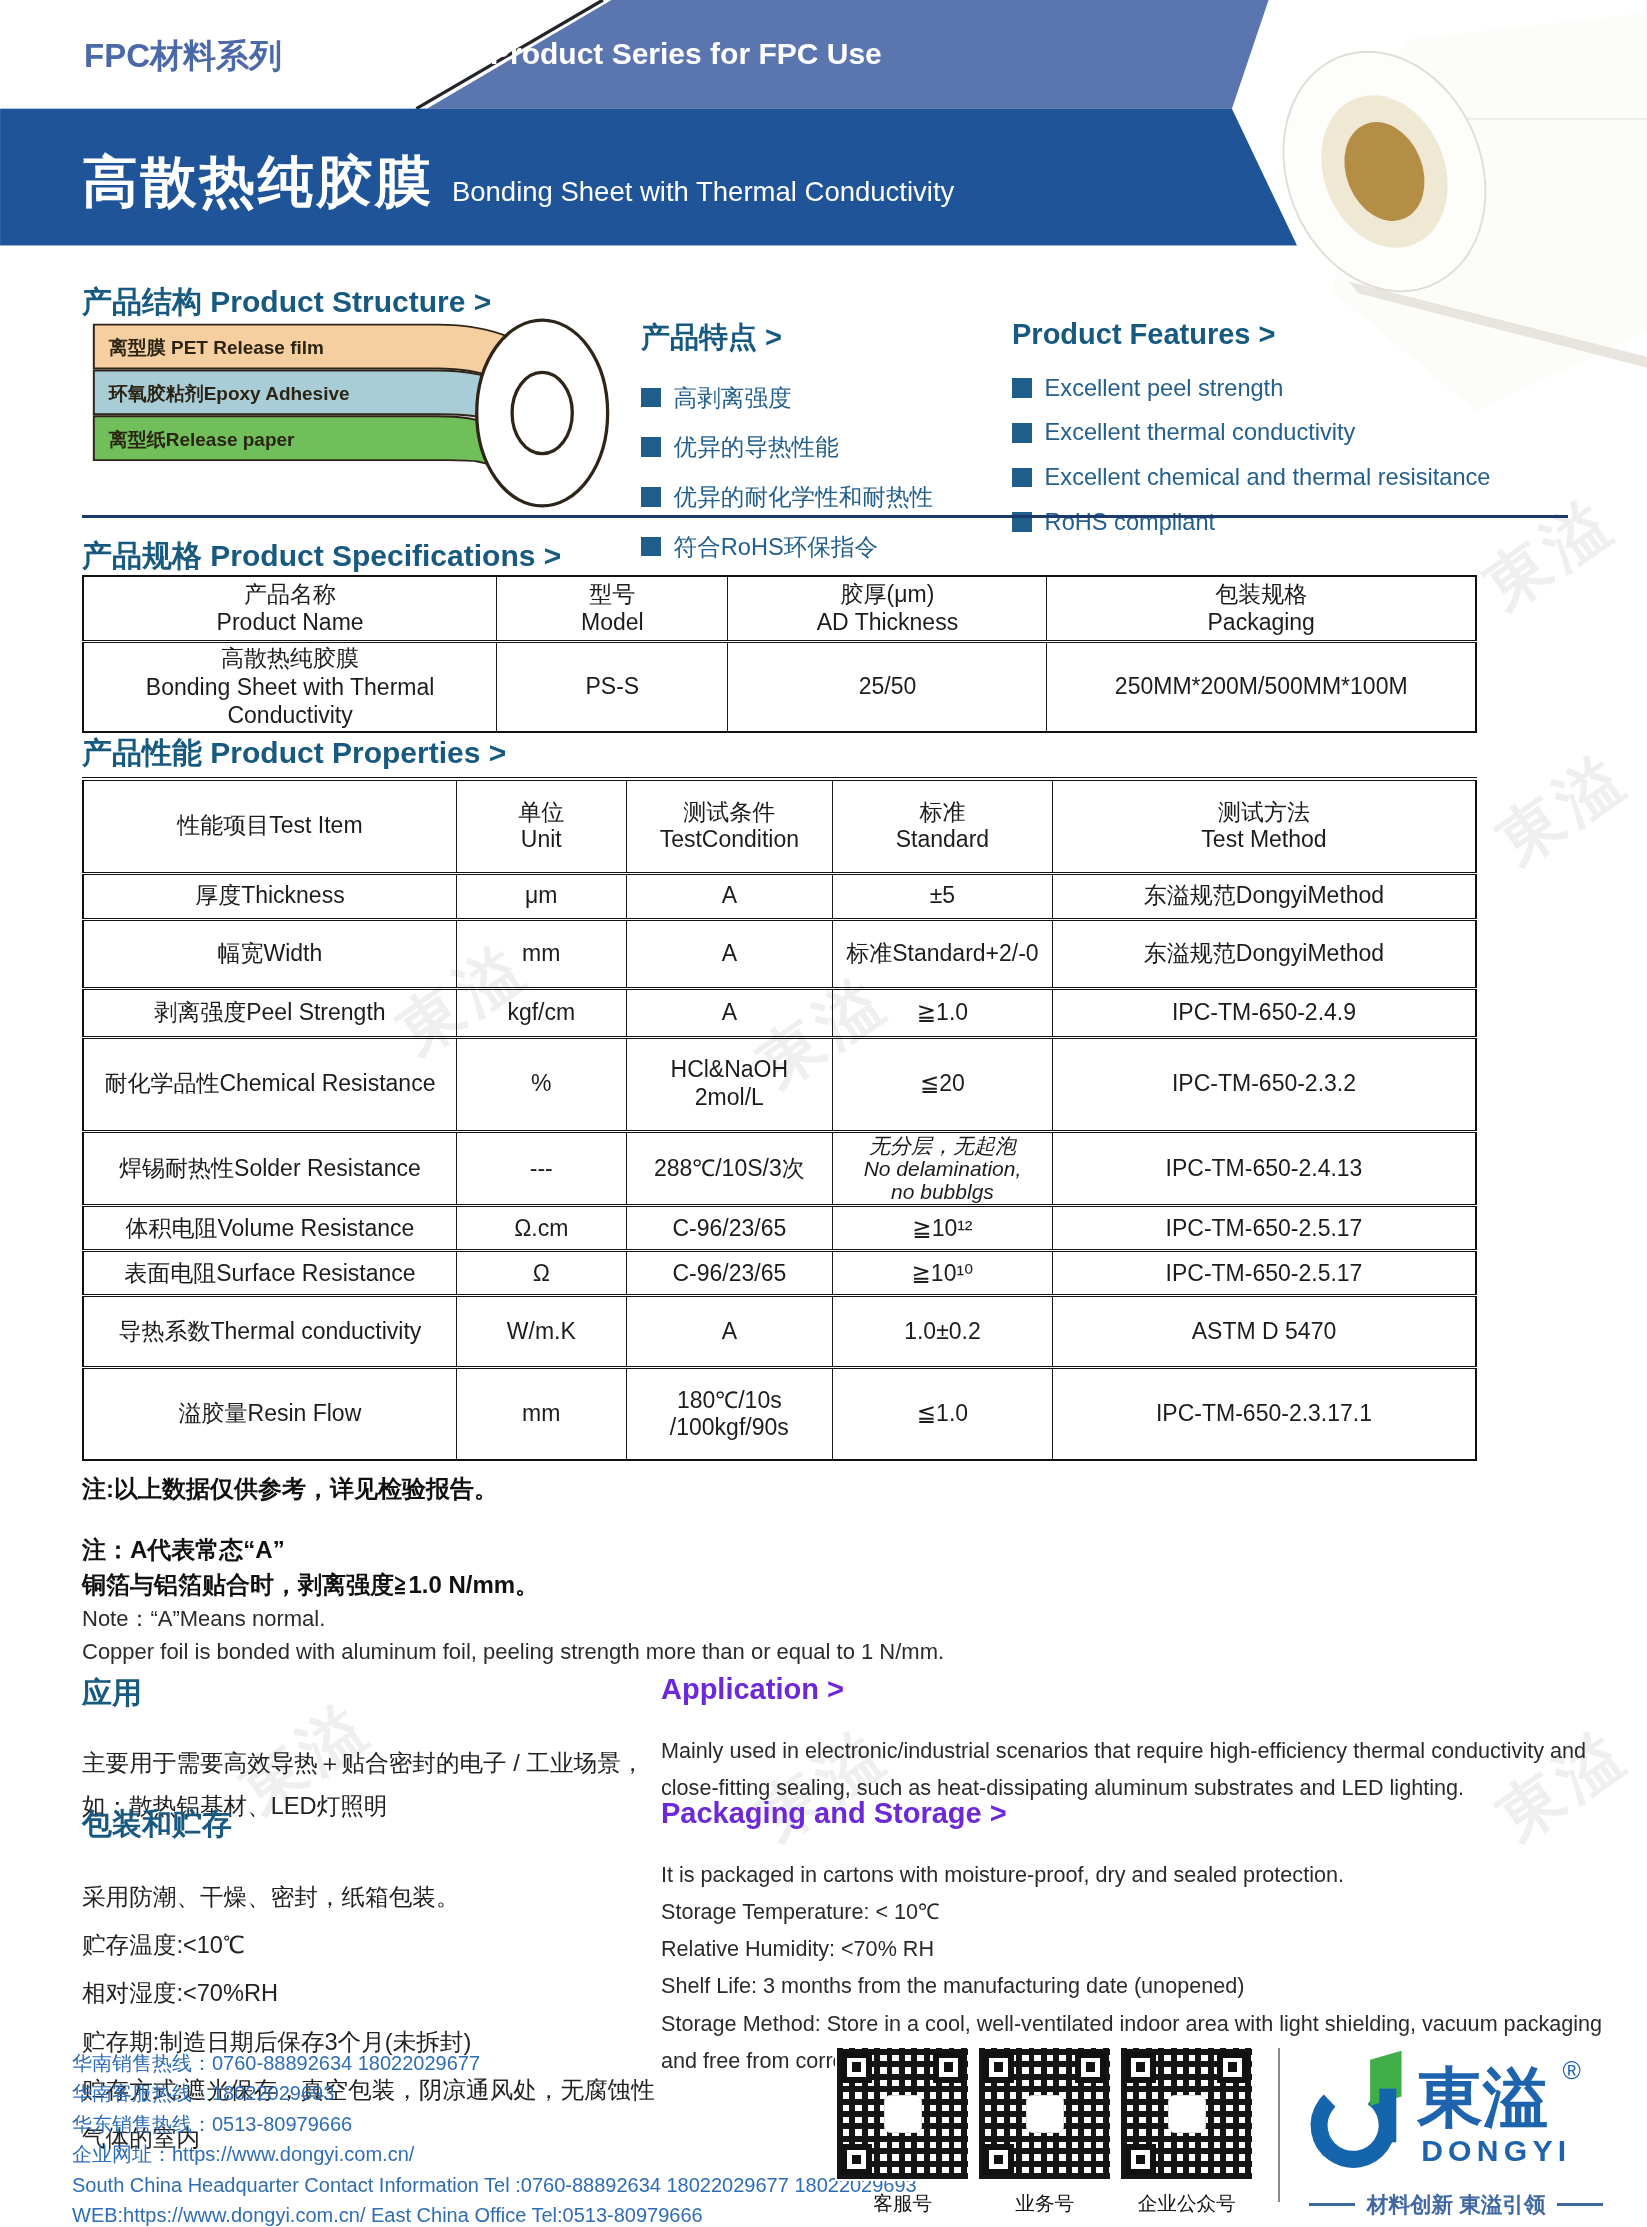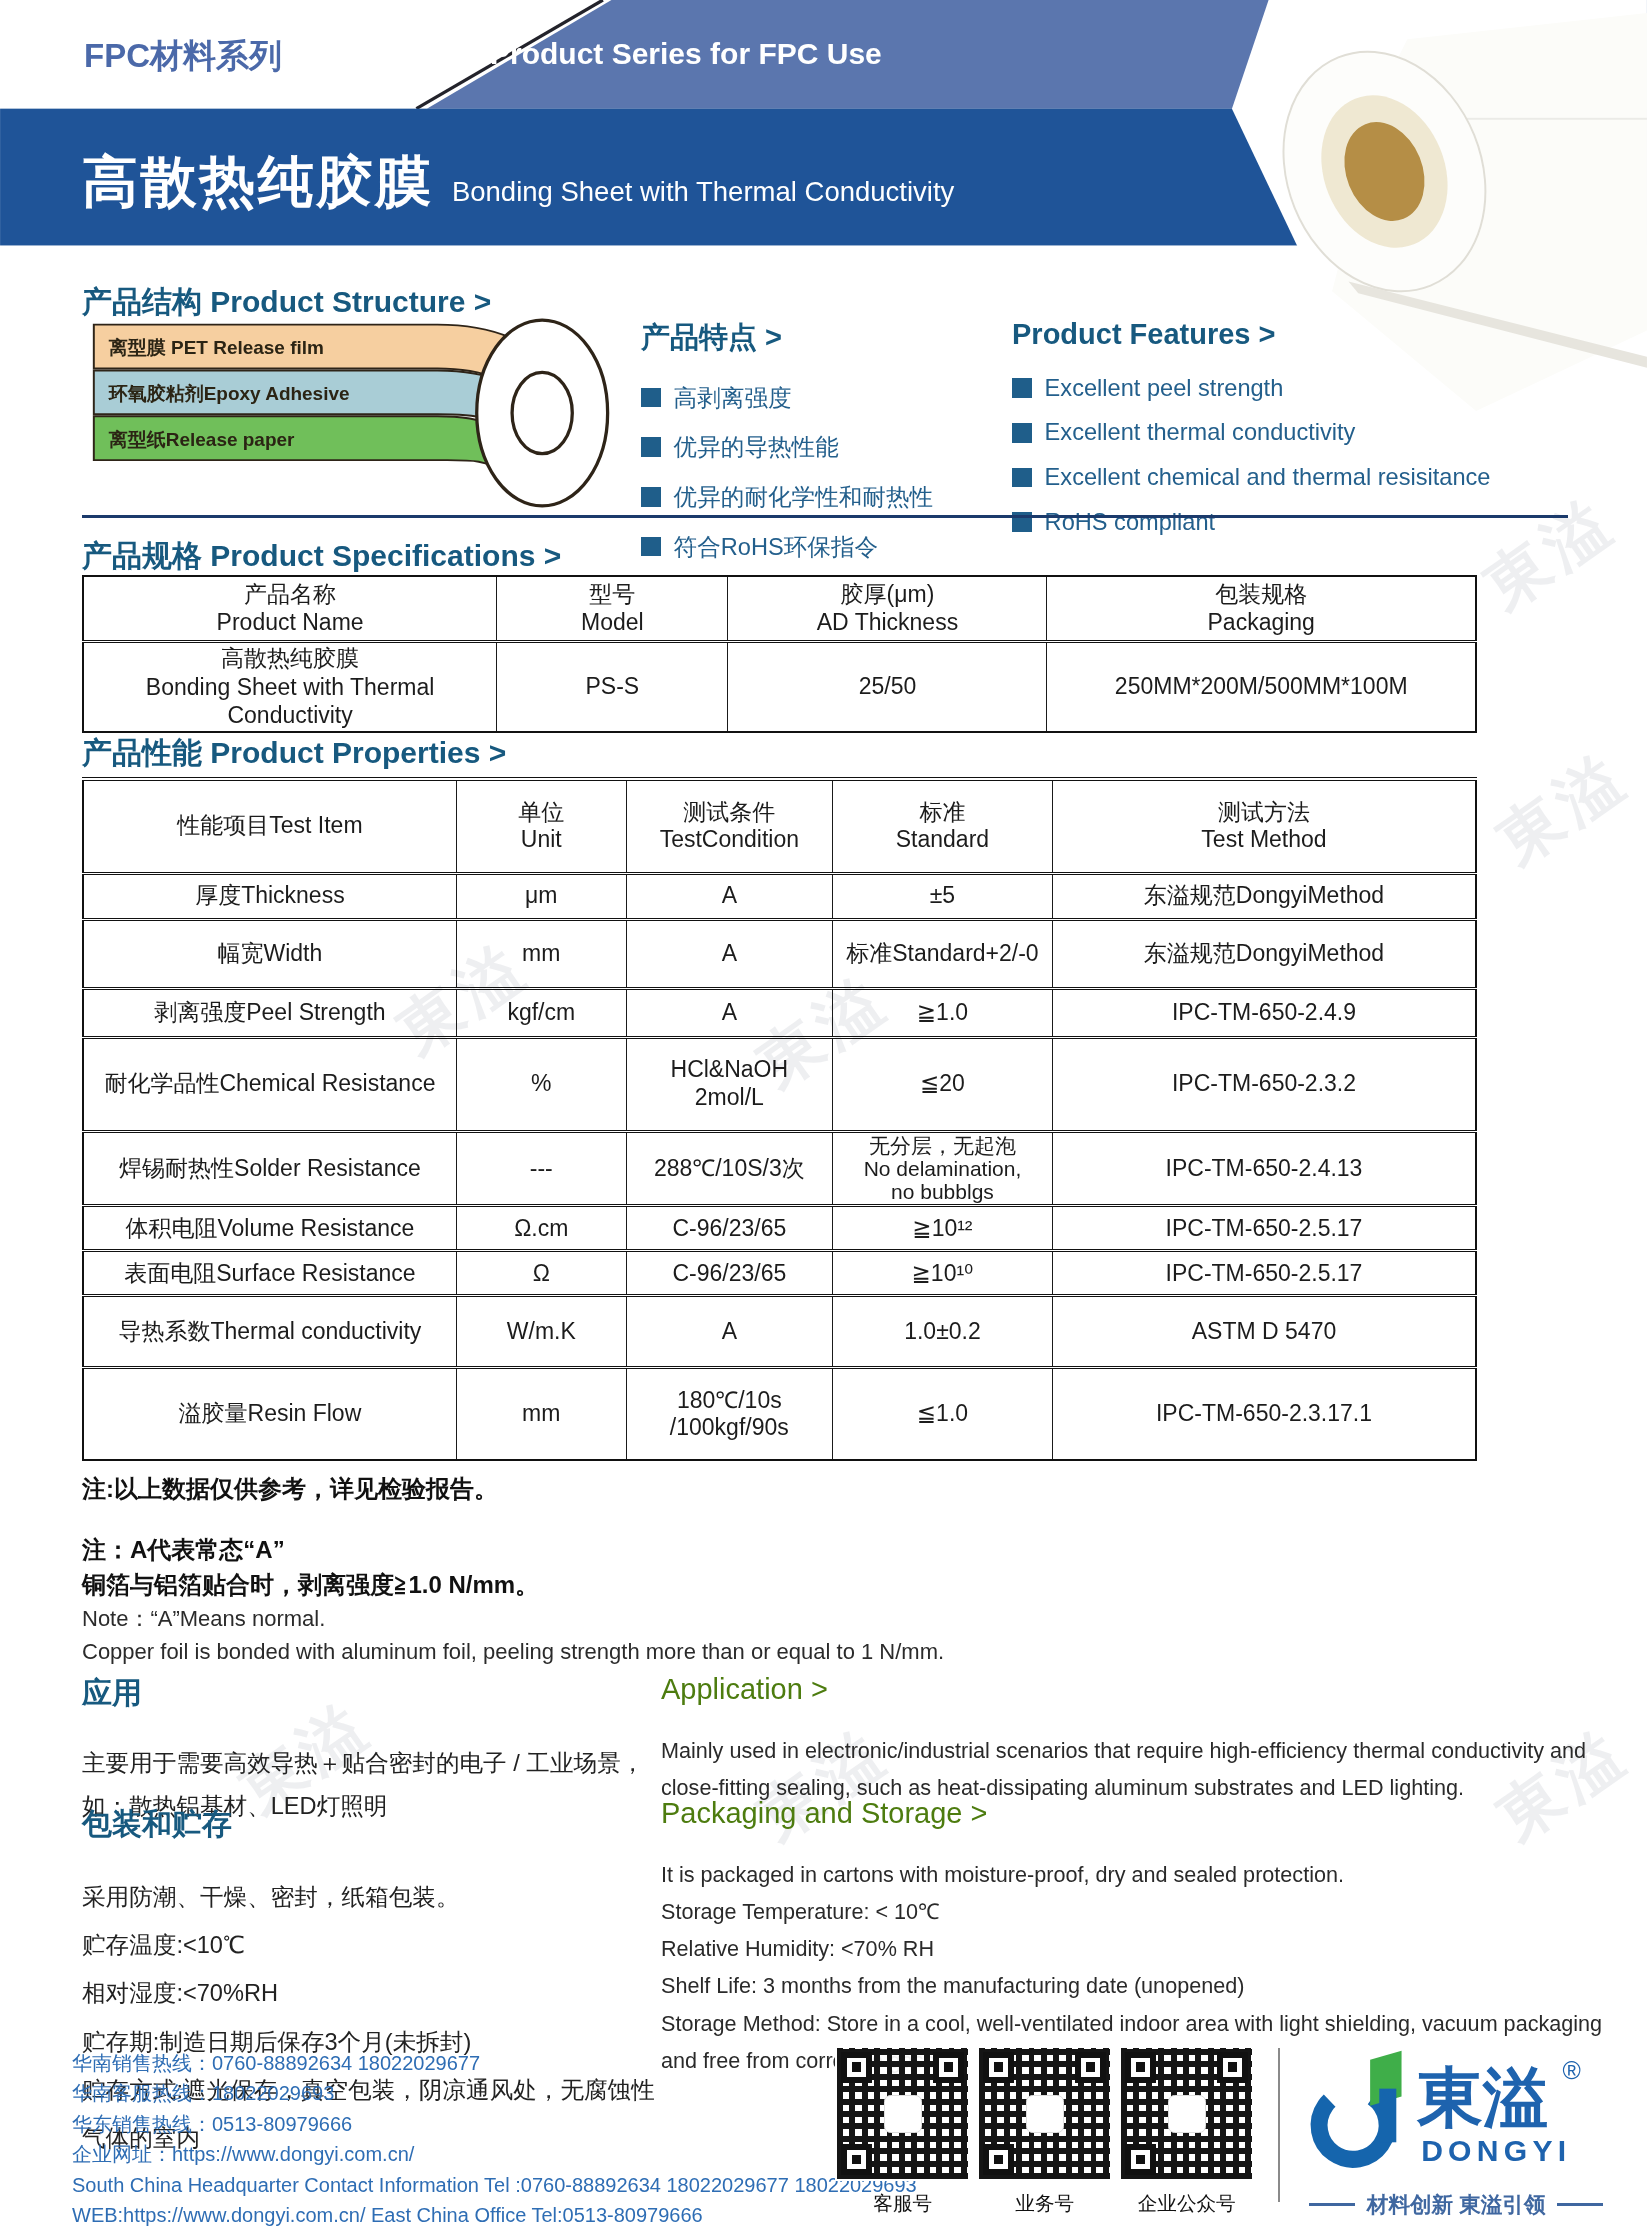--- a/index.html
+++ b/index.html
@@ -37,31 +37,31 @@
   .spec-table td { font-size:23px; line-height:1.3; }
   .hrow { height:65px; }
   .spec-body { height:69px; }
   .two-line div { line-height:1.25; }
 
   .prop-table { border:2.6px solid #111; border-top:4.6px double #111; }
   .prop-table td { font-size:23px; line-height:1.2; }
   .prop-table tr { border-top:3.3px double #111; }
   .prop-table .phead { height:94px; font-size:23px; }
   .pre { white-space:pre-line; }
-  .small3 { font-size:21px !important; line-height:1.1 !important; }
+  .small3 { font-size:21px !important; line-height:1.1 !important;font-style:italic; }
 
   .r0{height:46px}.r1{height:69px}.r2{height:49px}.r3{height:94px}.r4{height:71px}
   .r5{height:45px}.r6{height:45px}.r7{height:72px}.r8{height:92px}
 
   .note-zh { font-size:24px; font-weight:600; color:#111; line-height:1.45; }
   .note-en { font-size:22px; color:#2b2b2b; line-height:1.5; }
 
   .zh-head { font-size:30px; font-weight:700; color:#17597f; margin-bottom:27.5px; }
   .zh-body { font-size:23.6px; color:#222; line-height:1.85; white-space:pre-line; }
-  .en-head { font-size:29px; font-weight:400; color:#4d7c0f; margin-bottom:26px; }
+  .en-head { font-size:29px; font-weight:700; color:#6d28d9; margin-bottom:26px; }
   .en-body div { font-size:21.6px; color:#2a2a2a; line-height:1.72; }
 
   .pack-zh-lines div { font-size:23.6px; color:#222; line-height:2.05; }
 
   .footer { display:flex; align-items:flex-start; }
   .contact div { font-size:20px; color:#2e6db4; line-height:1.52; white-space:nowrap; }
   .qr-group { display:flex; gap:11px; margin-left:5.2px; }
   .qr-item { width:131px; text-align:center; }
   .qr { width:131px; height:131px; position:relative; background:
         repeating-linear-gradient(0deg,#151515 0 5.9px,transparent 5.9px 12.4px),

